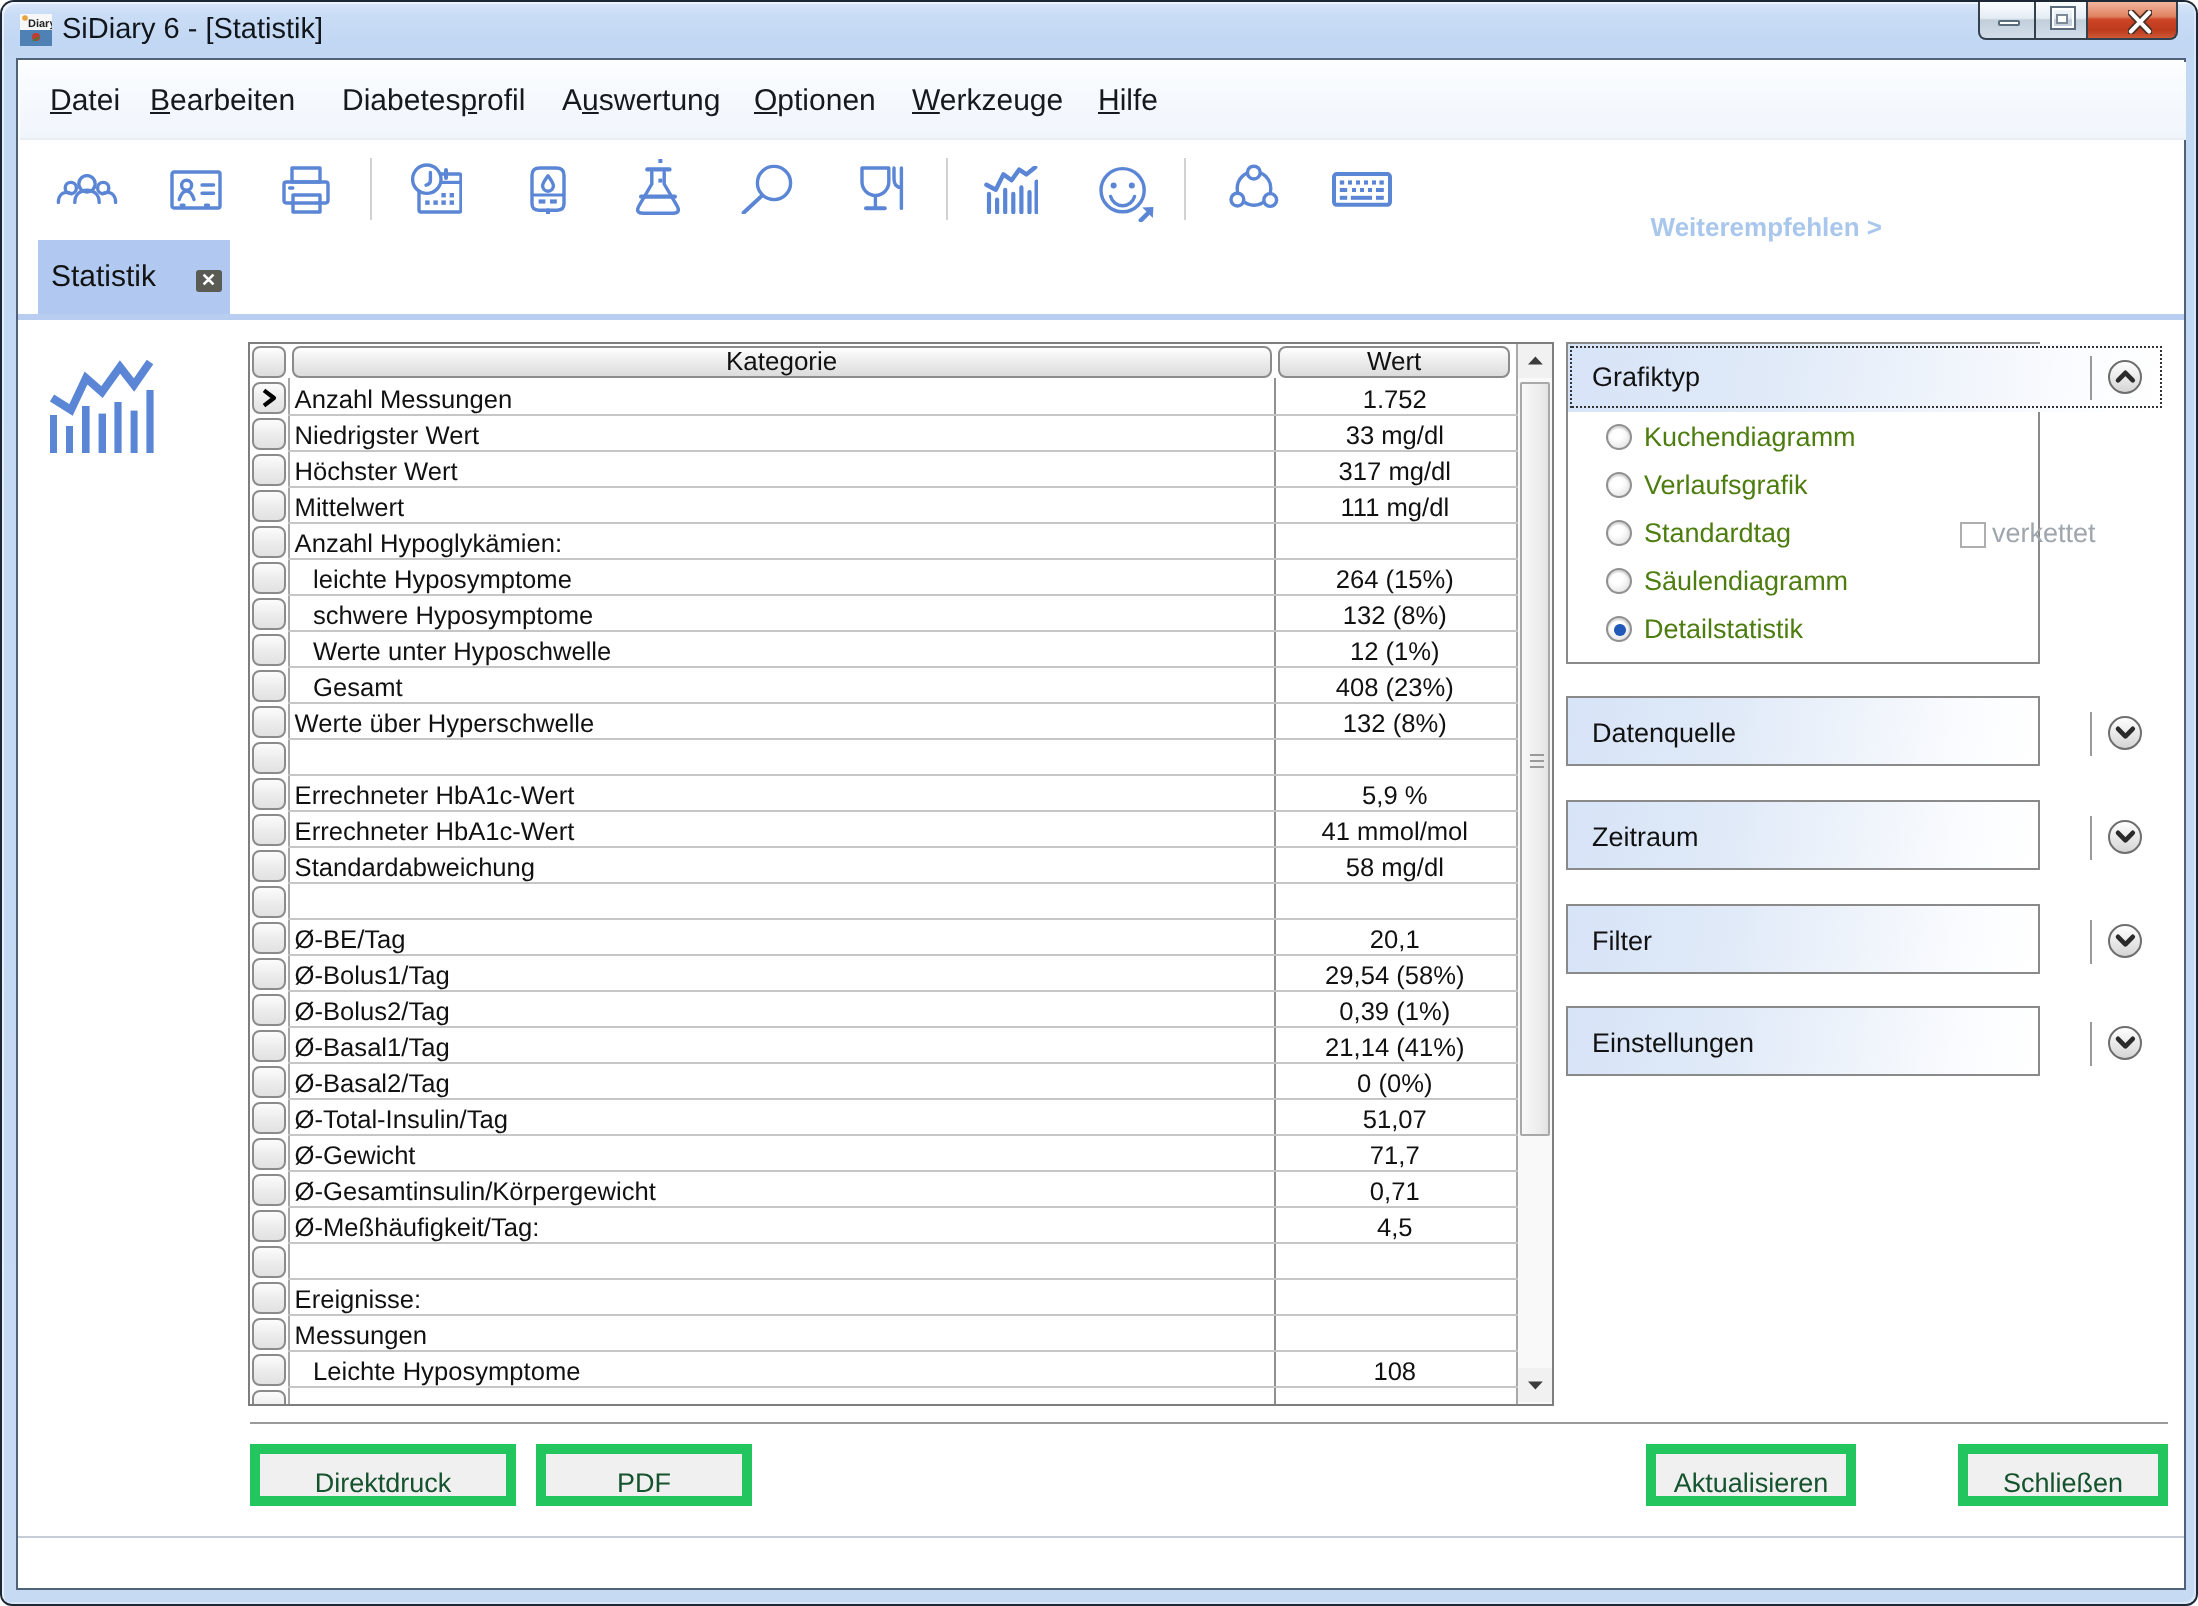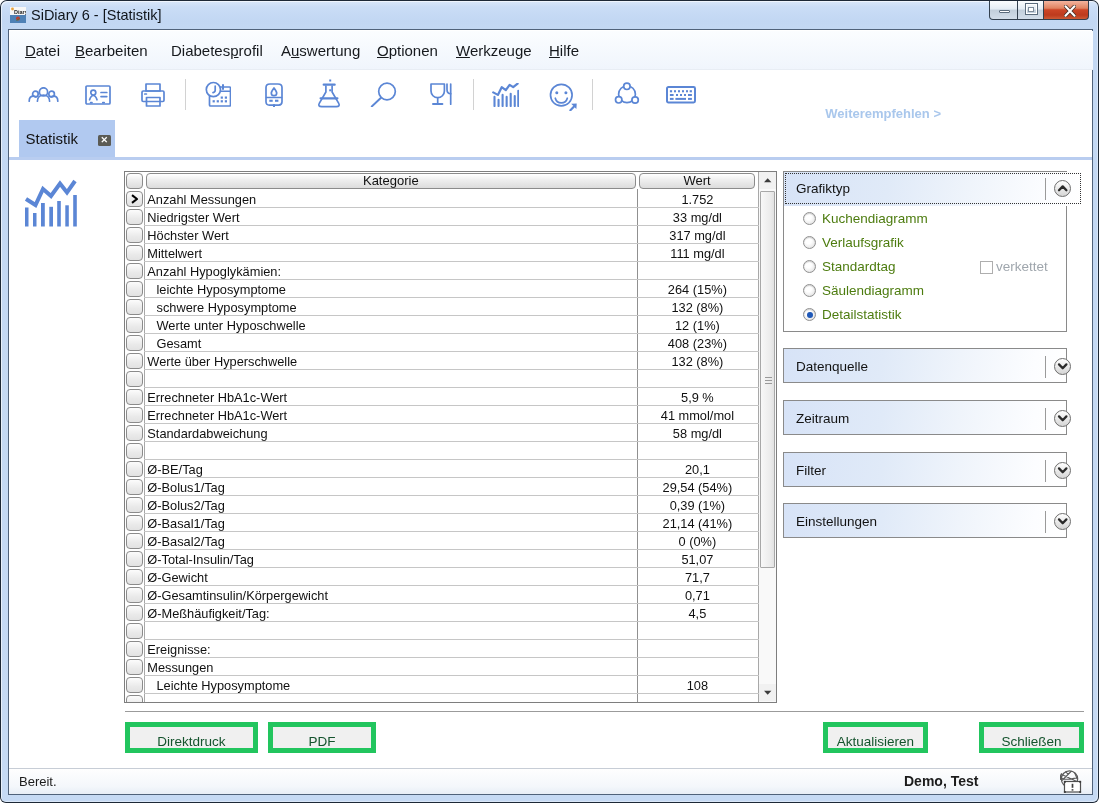--- a/index.html
+++ b/index.html
@@ -40,21 +40,21 @@
 .arr2{position:absolute;left:3px;top:2.5px}
 .rsep{position:absolute;left:19.3px;right:0px;height:1px;background:#c6c6c6}
 .rcat{position:absolute;font-size:12.8px;color:#111;height:17px;line-height:17px;white-space:nowrap}
 .rval{position:absolute;left:512.4px;width:120px;font-size:12.8px;color:#111;height:17px;line-height:17px;text-align:center}
 
 #vsb{position:absolute;left:634.2px;top:0px;width:17.3px;height:530px;background:#f9f9f9}
 .sbtn{position:absolute;left:0px;width:17.3px;height:17px;background:#f1f1f1}
 #sthumb{position:absolute;left:0.8px;top:19px;width:15px;height:377px;background:linear-gradient(90deg,#f8f8f8,#ececec 70%,#e2e2e2);border:1px solid #a8a8a8;border-radius:1px}
 .grip{position:absolute;left:4px;width:7px;height:1px;background:#9a9a9a}
 
-.panel{position:absolute;left:774px;width:284px;border:1px solid #8a8a8a;background:linear-gradient(100deg,#d7e3f7 0%,#e0eaf8 35%,#eff4fb 62%,#fcfdff 88%,#ffffff 100%)}
+.panel{position:absolute;left:774px;width:237px;border:1px solid #8a8a8a;background:linear-gradient(100deg,#d7e3f7 0%,#e0eaf8 35%,#eff4fb 62%,#fcfdff 88%,#ffffff 100%)}
 .ptxt{position:absolute;left:12px;font-size:13.5px;color:#121212}
 .psep{position:absolute;left:261px;width:1px;height:22px;background:#9a9a9a}
 .pbtn{position:absolute;left:270px;width:17px;height:17px;border-radius:50%;border:1.5px solid #6e6e6e;background:linear-gradient(#ffffff,#d5d5d5)}
 .chev{position:absolute;left:1.8px;top:3.4px}
 #gpanel{top:170px;height:161px;background:#fff;border:1px solid #8a8a8a}
 #ghead{position:absolute;left:0;top:0;width:298px;height:34px;background:linear-gradient(100deg,#d7e3f7 0%,#e0eaf8 35%,#eff4fb 62%,#fcfdff 88%,#ffffff 100%)}
 #gfocus{position:absolute;left:1px;top:1px;width:296px;height:31px;border:1px dotted #333}
 .radio{position:absolute;left:19px;width:13px;height:13px;border-radius:50%;background:radial-gradient(circle at 40% 35%,#ffffff 30%,#f0f0f0 60%,#d2d2d2);border:1px solid #909090;box-shadow:inset 0 1px 1px rgba(0,0,0,0.18)}
 .rlbl{position:absolute;left:38px;font-size:13.5px;color:#4d7c0f}
 #rdot{position:absolute;left:2.8px;top:2.8px;width:5.8px;height:5.8px;border-radius:50%;background:#2059b8}
@@ -302,21 +302,21 @@
           <div class="rval" style="top:253.30px">58 mg/dl</div>
 <div class="rbtn" style="top:271.00px"></div>
           <div class="rsep" style="top:287.80px"></div>
 <div class="rbtn" style="top:289.00px"></div>
           <div class="rsep" style="top:305.80px"></div>
           <div class="rcat" style="top:289.30px;left:22.3px">Ø-BE/Tag</div>
           <div class="rval" style="top:289.30px">20,1</div>
 <div class="rbtn" style="top:307.00px"></div>
           <div class="rsep" style="top:323.80px"></div>
           <div class="rcat" style="top:307.30px;left:22.3px">Ø-Bolus1/Tag</div>
-          <div class="rval" style="top:307.30px">29,54 (54%)</div>
+          <div class="rval" style="top:307.30px">29,54 (58%)</div>
 <div class="rbtn" style="top:325.00px"></div>
           <div class="rsep" style="top:341.80px"></div>
           <div class="rcat" style="top:325.30px;left:22.3px">Ø-Bolus2/Tag</div>
           <div class="rval" style="top:325.30px">0,39 (1%)</div>
 <div class="rbtn" style="top:343.00px"></div>
           <div class="rsep" style="top:359.80px"></div>
           <div class="rcat" style="top:343.30px;left:22.3px">Ø-Basal1/Tag</div>
           <div class="rval" style="top:343.30px">21,14 (41%)</div>
 <div class="rbtn" style="top:361.00px"></div>
           <div class="rsep" style="top:377.80px"></div>
@@ -425,33 +425,15 @@
               <path d="M2 2.4 L5.7 6.2 L9.4 2.4" stroke="#2b2b2b" stroke-width="2.3" fill="none" stroke-linecap="round" stroke-linejoin="round"></path>
             </svg>
           </div>
 </div>
   <div id="botline"></div>
   <div class="btn" style="left:116px;width:133px;line-height:29px">Direktdruck</div>
   <div class="btn" style="left:259px;width:108px;line-height:29px">PDF</div>
   <div class="btn" style="left:814px;width:105px;line-height:29px">Aktualisieren</div>
   <div class="btn" style="left:970px;width:105px;line-height:29px">Schließen</div>
   <div id="stline"></div>
-  <div id="status">
-    <div id="bereit">Bereit.</div>
-    <div id="demo">Demo, Test</div>
-    <svg style="position:absolute;left:1050.5px;top:0.5px" width="22" height="24" viewBox="0 0 22 24" fill="none" stroke="#5a5a5a" stroke-width="1.2">
-            <path d="M1.8 3.4 A 9.4 9.4 0 0 0 0.4 9.9" stroke-width="1.5"></path>
-            <circle cx="9.5" cy="9" r="8.2"></circle>
-            <path d="M2.3 4.8 L16.8 11.5 M11.5 1 L2 10.5 M14.5 2.6 L17.4 9.3 M5.2 1.6 L8.5 4.4 M1.3 8.2 Q6 10.5 17.6 7.6" stroke-width="1.1"></path>
-            <rect x="4.5" y="11.5" width="16" height="10.5" fill="#ffffff" stroke="#4f4f4f" stroke-width="1.2"></rect>
-            <path d="M12.5 13.8v4" stroke="#3f3f3f" stroke-width="1.7"></path>
-            <path d="M11.6 19.9h1.8" stroke="#3f3f3f" stroke-width="1.5"></path>
-            <g fill="#3a3a3a" stroke="none">
-              <rect x="3.9" y="10.9" width="2" height="1.8"></rect>
-              <rect x="19.2" y="10.9" width="1.9" height="1.8"></rect>
-              <rect x="3.9" y="21.2" width="2" height="1.6"></rect>
-              <rect x="19.2" y="21.2" width="1.9" height="1.6"></rect>
-            </g>
-          </svg>
+ </div>
+</div>
   </div>
- </div>
-</div>
-  </div>
 
 </body></html>

